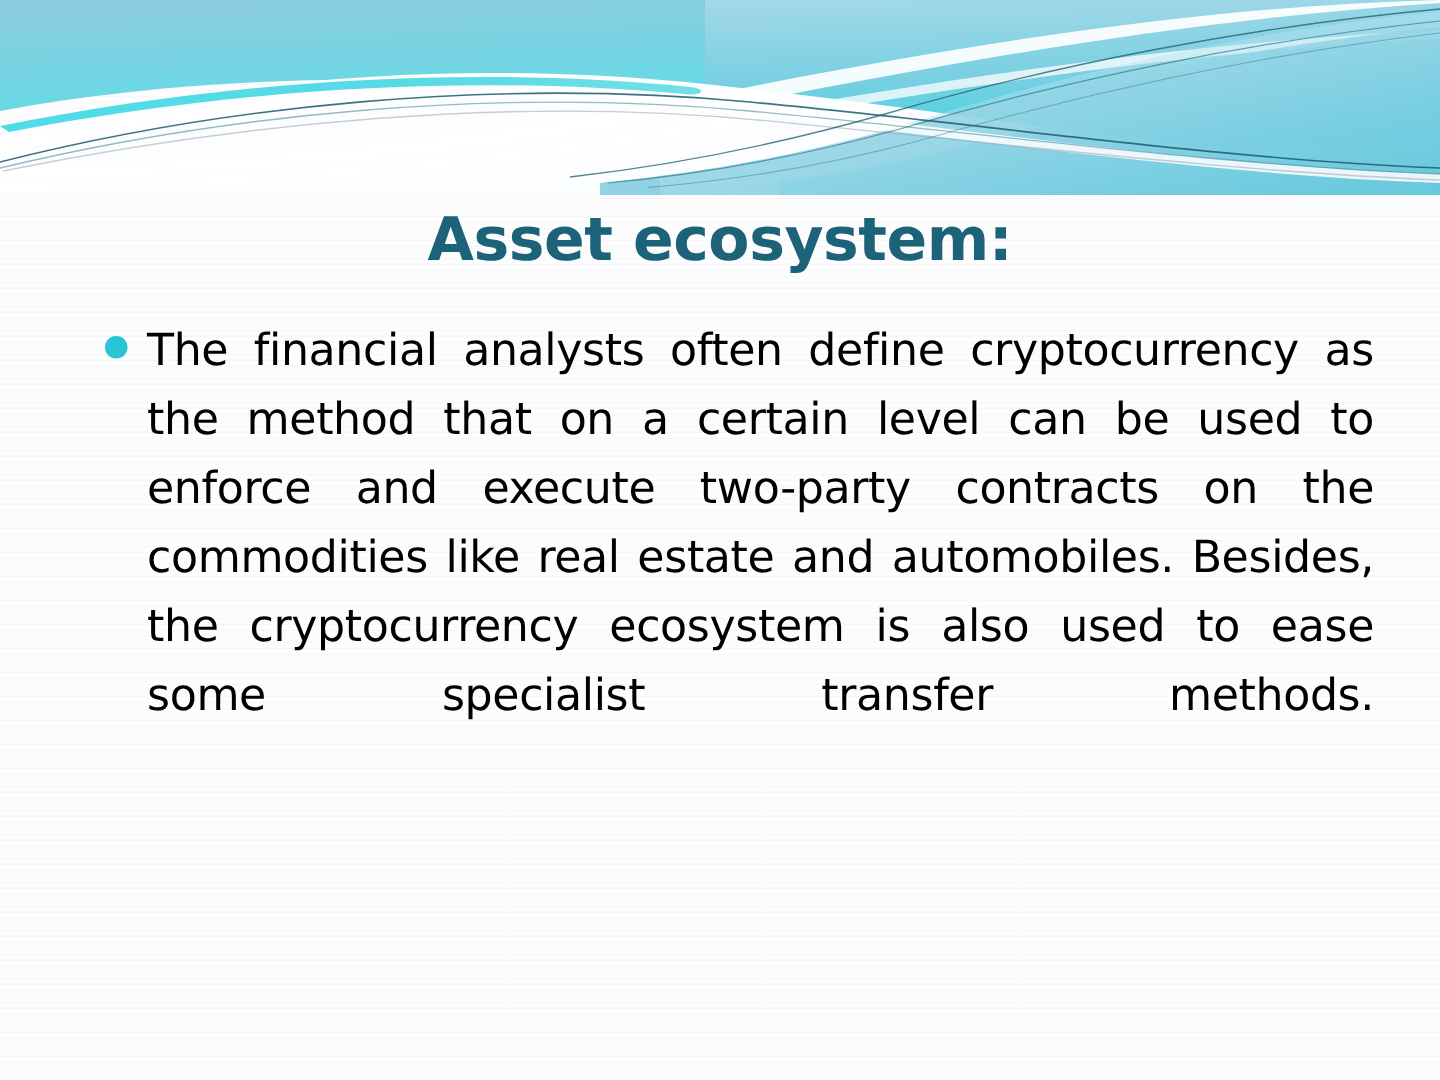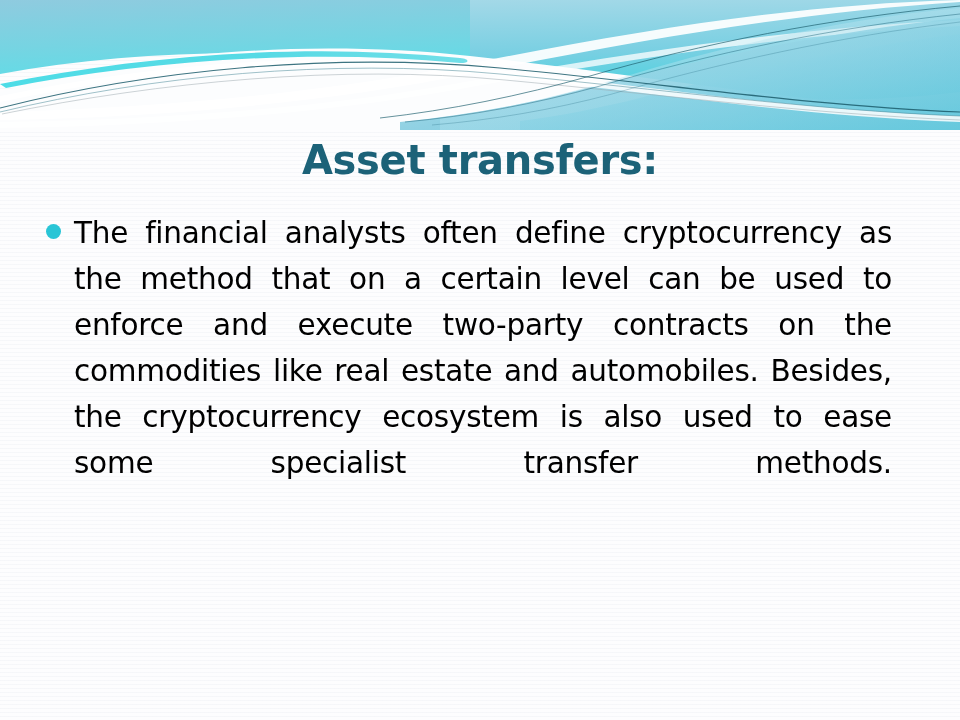--- a/index.html
+++ b/index.html
@@ -61,21 +61,21 @@
     line-height: 1.12;
     letter-spacing: -0.3px;
     color: #1C6278;
     white-space: pre;
   }
 
   
   .body-block {
     position: absolute;
     top: 210px;
-    left: 40px;
+    left: 64px;
     width: 852px;
   }
   .bullet-row {
     position: relative;
     padding-left: 34px;
     box-sizing: border-box;
   }
   .bullet-dot {
     position: absolute;
     left: 6px;
@@ -168,21 +168,21 @@
       <path d="M0,112 C150,76 330,58 500,74 C660,89 810,110 960,116" fill="none" stroke="#4E8C9B" stroke-width="0.9" opacity="0.6"></path>
       <path d="M2,114 C160,82 340,64 505,80 C665,95 812,114 960,120" fill="none" stroke="#9AA6AC" stroke-width="0.9" opacity="0.55"></path>
 
       <path d="M960,6 C830,18 700,44 590,76 C520,96 450,110 380,118" fill="none" stroke="#1B5C6B" stroke-width="0.9" opacity="0.75"></path>
       <path d="M960,14 C835,27 708,54 600,86 C535,104 470,116 405,122" fill="none" stroke="#20667A" stroke-width="0.8" opacity="0.6"></path>
       <path d="M960,22 C840,36 716,64 612,94 C552,110 492,120 432,125" fill="none" stroke="#2C7489" stroke-width="0.7" opacity="0.45"></path>
     </svg>
   </div>
 
   <div class="title-block">
-    <h1 class="slide-title">Asset transfers:</h1>
+    <h1 class="slide-title">Asset ecosystem:</h1>
   </div>
 
   <div class="body-block">
     <div class="bullet-row">
       <span class="bullet-dot"></span>
       <p class="bullet-text">The financial analysts often define cryptocurrency as the method that on a certain level can be used to enforce and execute two-party contracts on the commodities like real estate and automobiles. Besides, the cryptocurrency ecosystem is also used to ease some specialist transfer methods.</p>
     </div>
   </div>
 
 </div>

